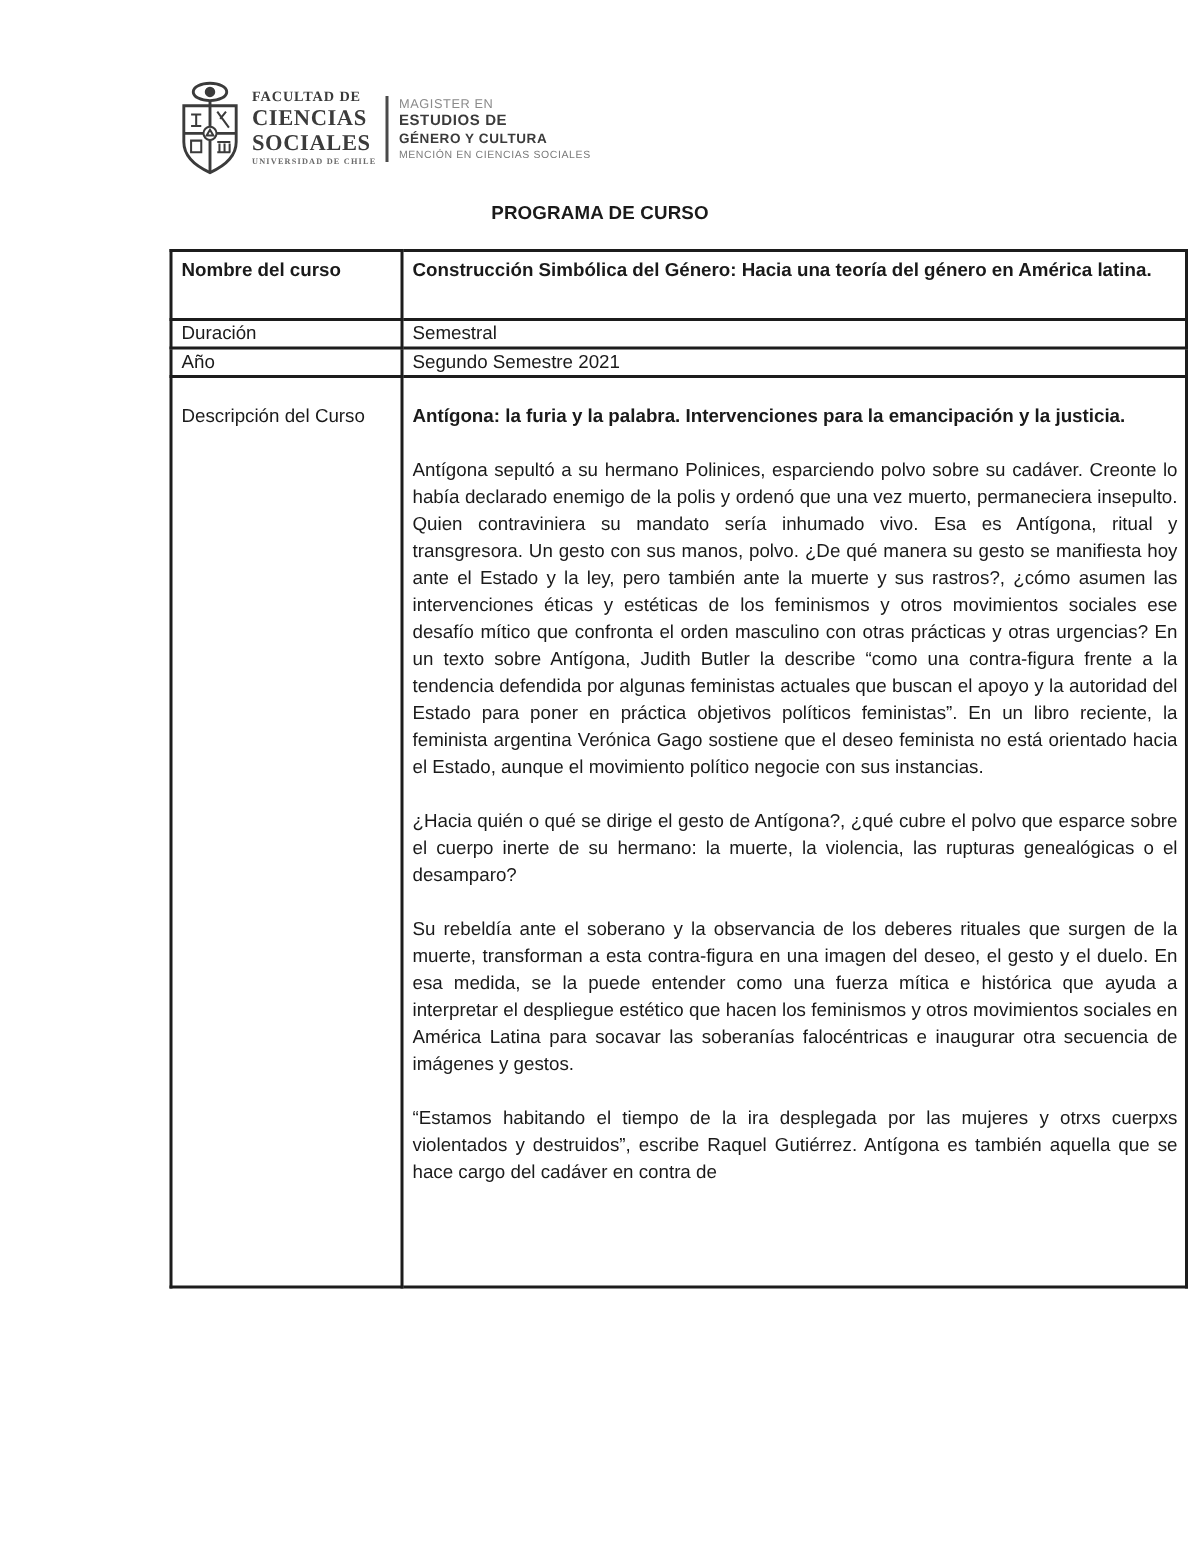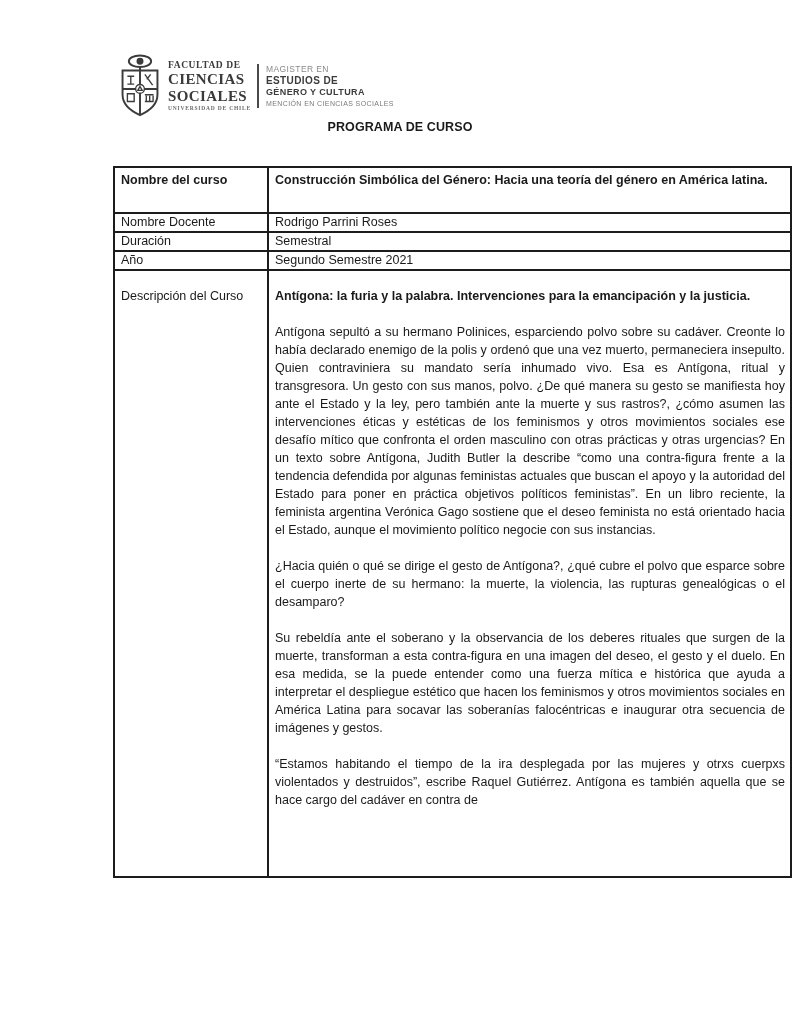--- a/index.html
+++ b/index.html
@@ -35,21 +35,21 @@
     margin: 0 7px 0 6px; flex: 0 0 auto;
   }
   .program-block { line-height: 1; white-space: nowrap; }
   .program-line1 { font-size: 8.5px; color: #8a8a8a; letter-spacing: 0.4px; }
   .program-line2 { font-size: 10px; font-weight: bold; color: #3b3b3b; letter-spacing: 0.4px; margin-top: 2.5px; }
   .program-line3 { font-size: 9px; font-weight: bold; color: #3b3b3b; letter-spacing: 0.4px; margin-top: 2.5px; }
   .program-line4 { font-size: 7px; color: #7a7a7a; letter-spacing: 0.4px; margin-top: 3px; }
 
   
   .doc-title {
-    position: absolute; top: 120px; left: 0; width: 800px;
+    position: absolute; top: 135px; left: 0; width: 800px;
     text-align: center;
     font-size: 12.5px; font-weight: bold;
     letter-spacing: 0.1px;
   }
 
   
   table.course-table {
     position: absolute; top: 166px; left: 113px;
     width: 679px;
     border-collapse: collapse;
@@ -119,24 +119,20 @@
 
   <div class="doc-title">PROGRAMA DE CURSO</div>
 
   <table class="course-table">
     <tbody>
       <tr class="head-row">
         <td class="label-col">Nombre del curso</td>
         <td class="value-col">Construcción Simbólica del Género: Hacia una teoría del género en América latina.</td>
       </tr>
       <tr class="simple-row">
-        <td class="label-col">Nombre Docente</td>
-        <td class="value-col">Rodrigo Parrini Roses</td>
-      </tr>
-      <tr class="simple-row">
         <td class="label-col">Duración</td>
         <td class="value-col">Semestral</td>
       </tr>
       <tr class="simple-row">
         <td class="label-col">Año</td>
         <td class="value-col">Segundo Semestre 2021</td>
       </tr>
       <tr class="desc-row">
         <td class="label-col">Descripción del Curso</td>
         <td class="value-col">

